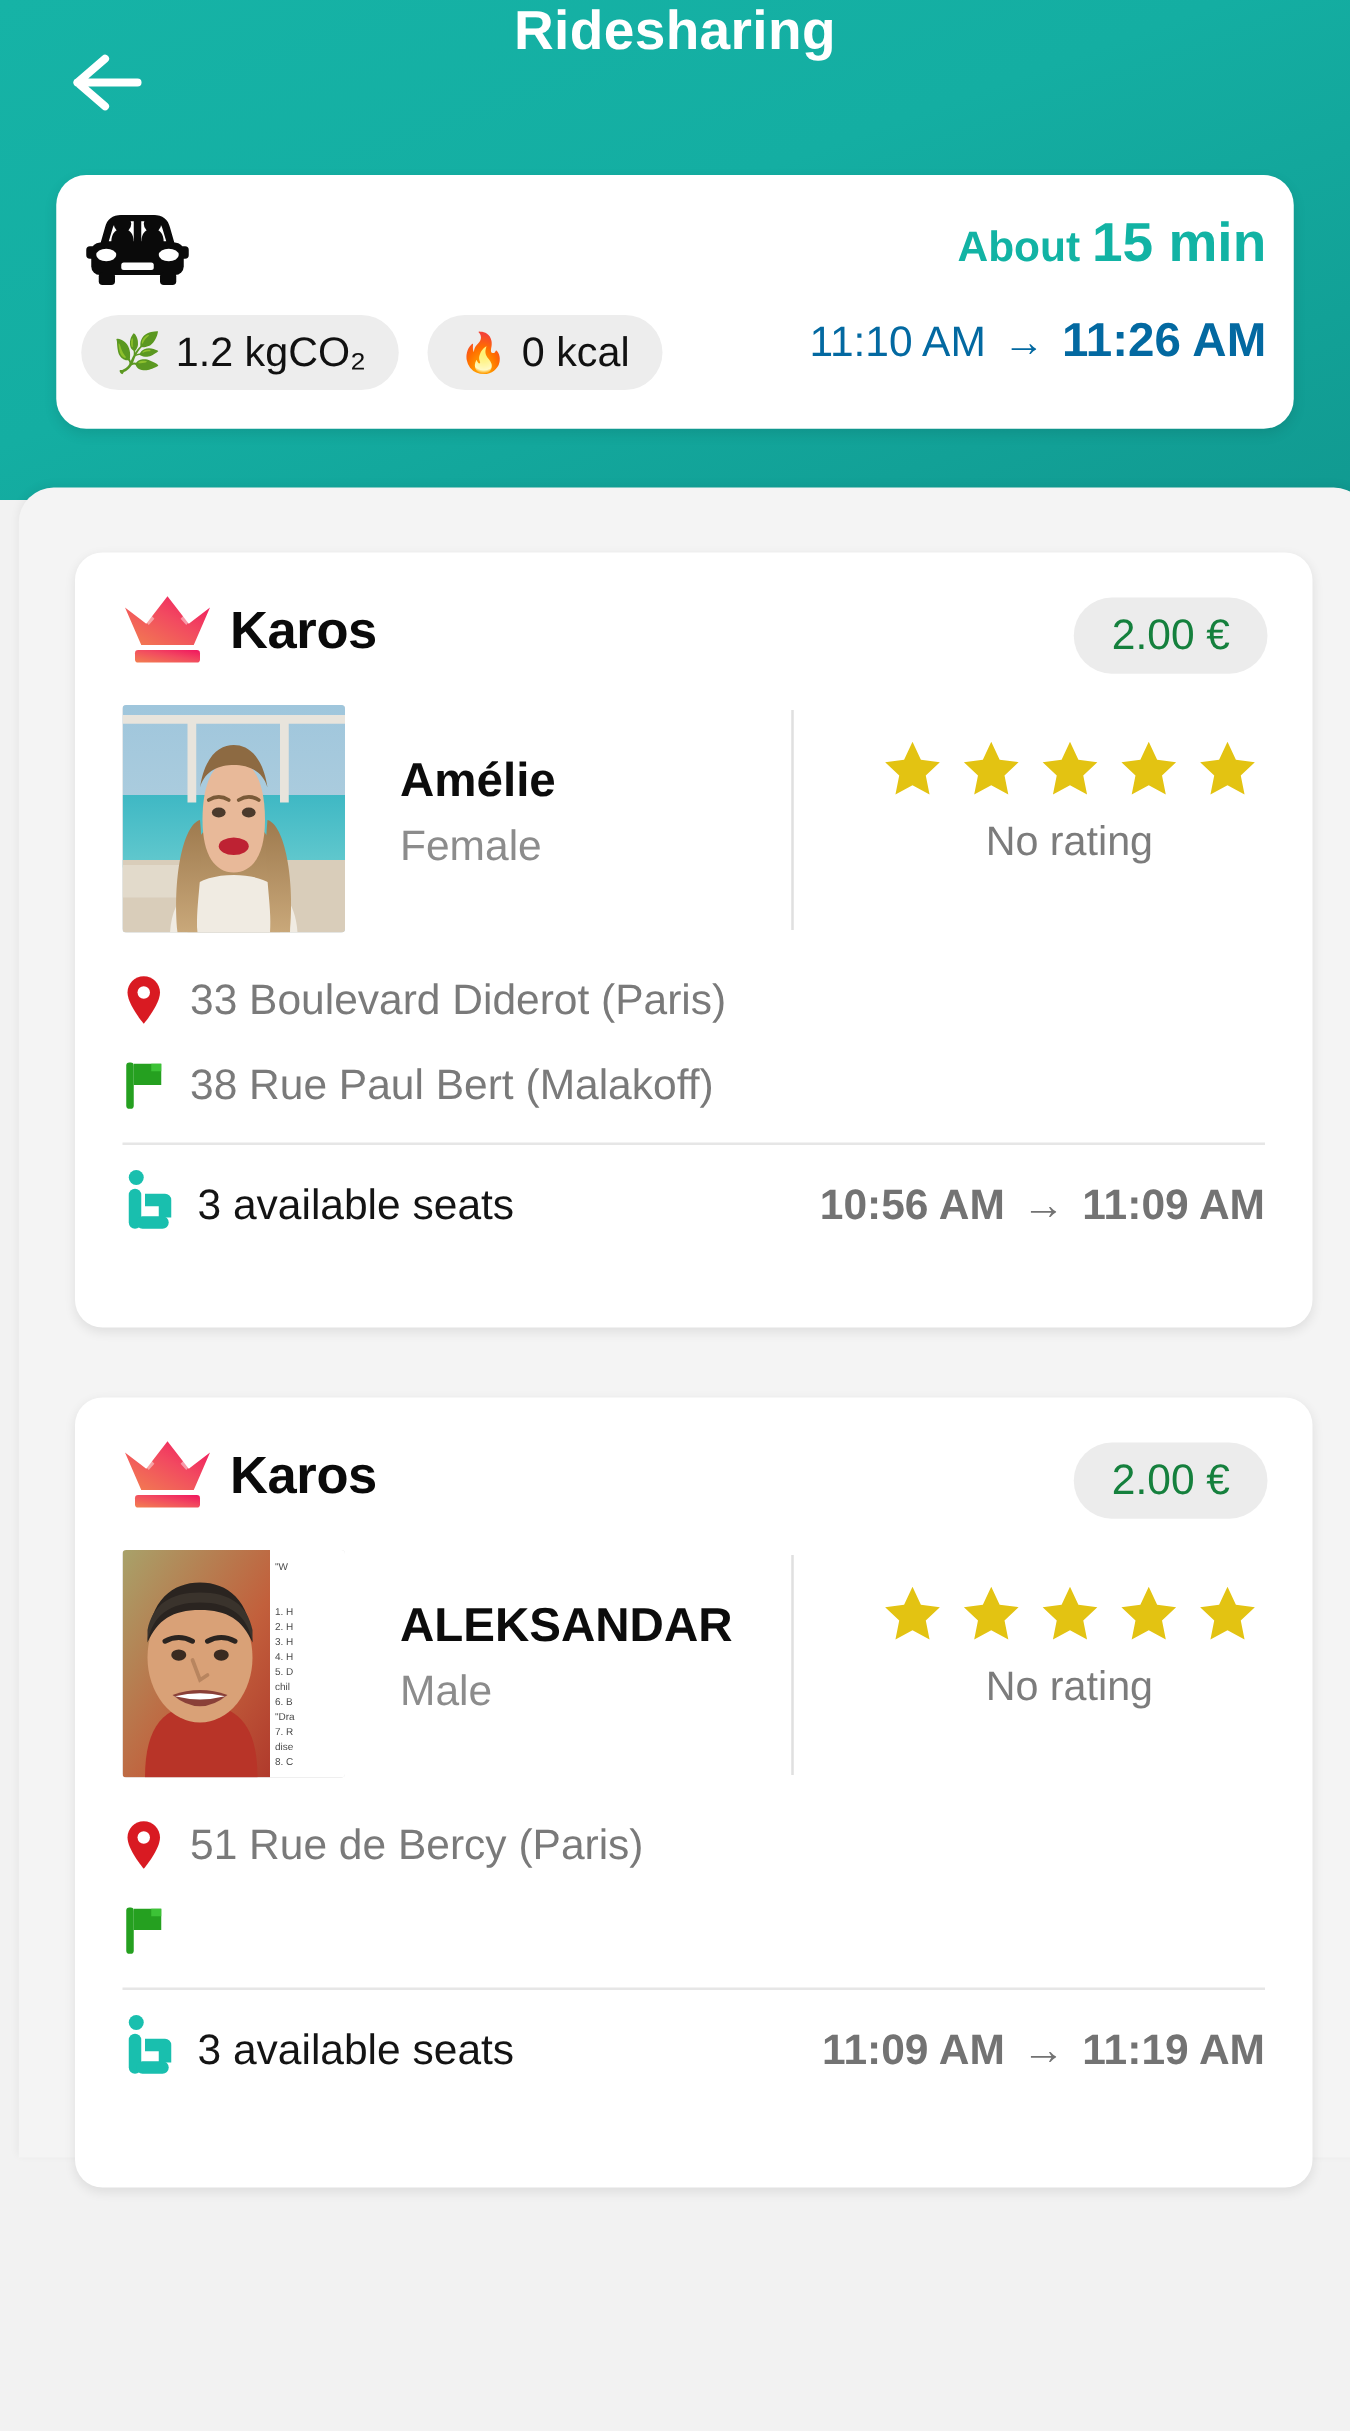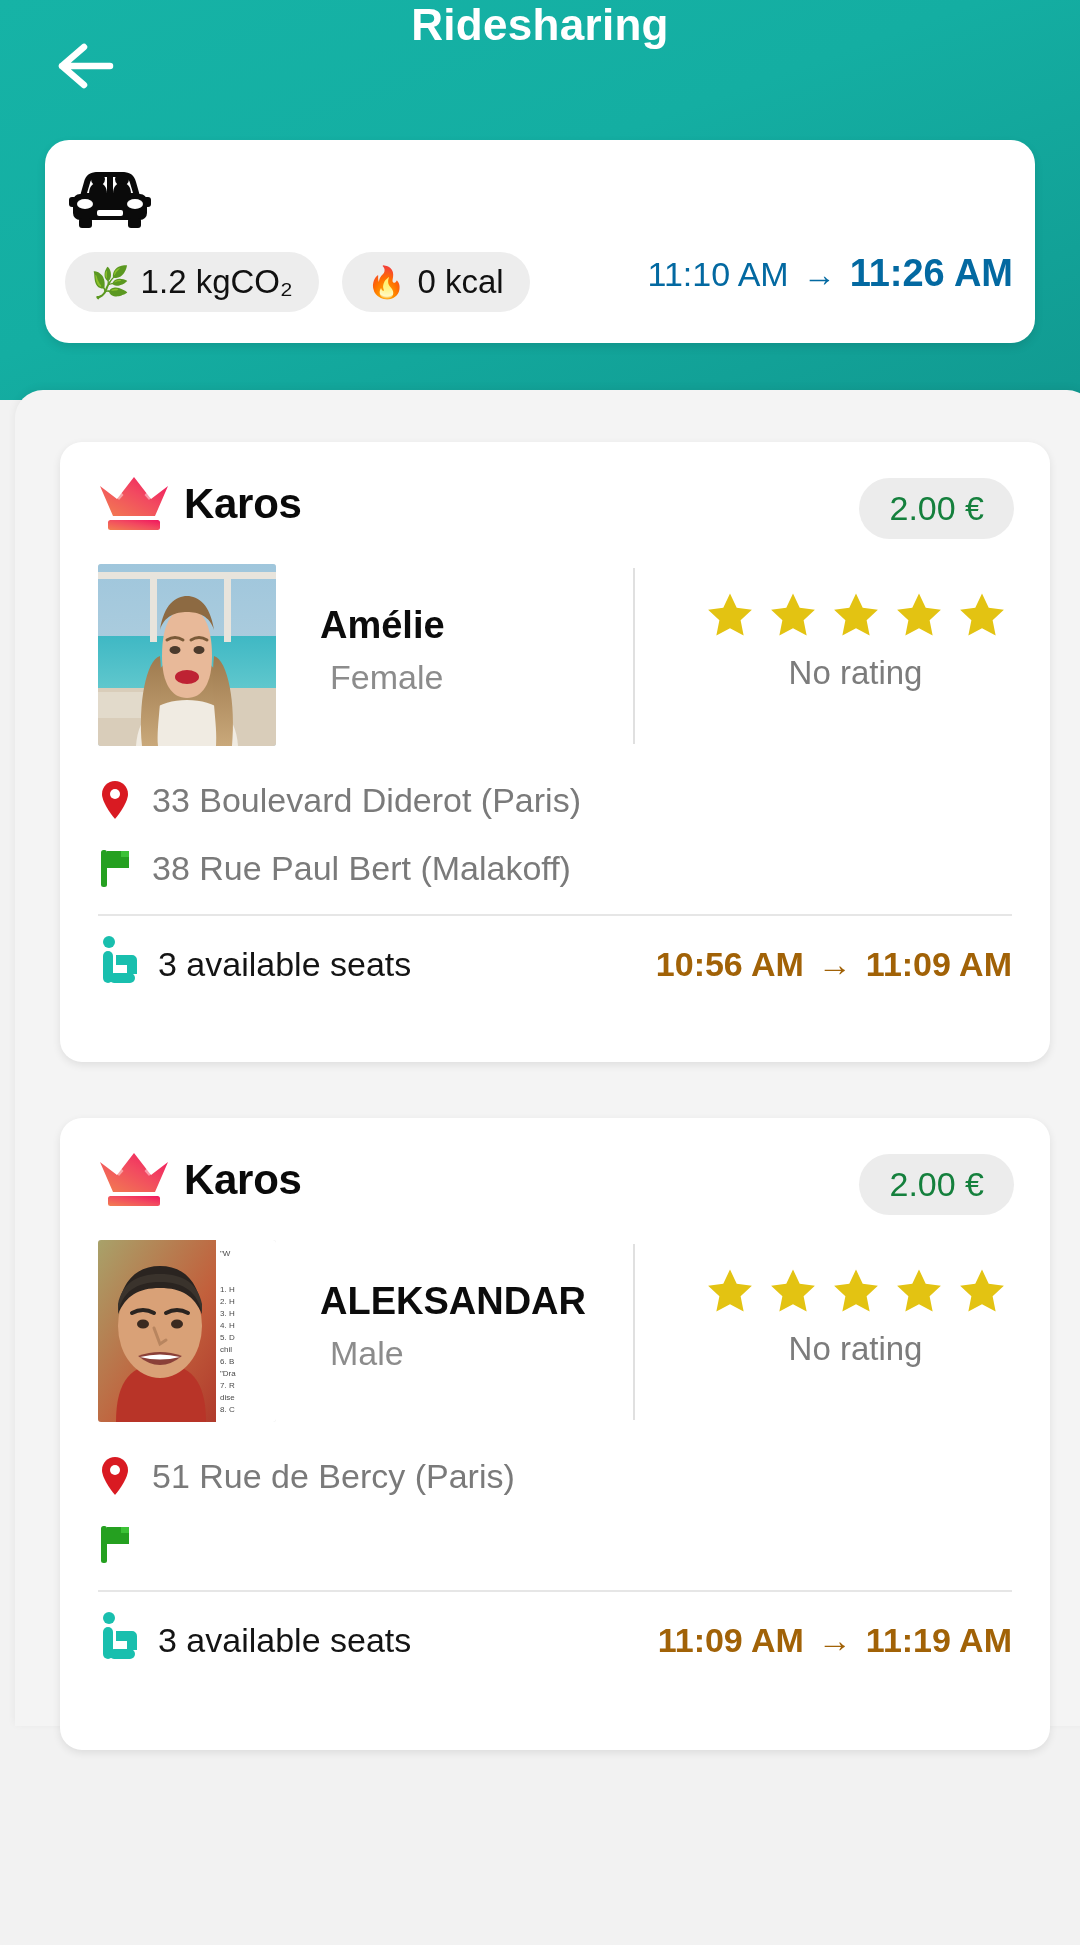--- a/index.html
+++ b/index.html
@@ -202,21 +202,20 @@
   .driver-name {
     font-size: 38px;
     font-weight: bold;
     color: #0c0c0c;
     line-height: 1.15;
   }
   .driver-gender {
     font-size: 34px;
     color: #8c8c8c;
     margin-top: 10px;
-    margin-left: 10px;
   }
 
   .vdivider {
     position: absolute;
     left: 535px;
     top: 8px;
     width: 2px;
     height: 176px;
     background: #e0e0e0;
   }
@@ -278,21 +277,21 @@
   .seats-text {
     font-size: 34px;
     color: #141414;
     white-space: nowrap;
   }
   .foot-times {
     position: absolute;
     right: 0;
     font-size: 34px;
     font-weight: bold;
-    color: #a16207;
+    color: #737373;
     white-space: nowrap;
     display: flex;
     align-items: center;
     gap: 14px;
   }
 </style>
 </head>
 <body>
 
 <div class="header-bg"></div>
@@ -328,20 +327,24 @@
       </g>
       <g fill="#0a0a0a">
         <circle cx="31" cy="13" r="7"></circle>
         <path d="M22 28 C22 20 26 17 31 17 C36 17 40 20 40 28 Z"></path>
         <circle cx="55" cy="13" r="7"></circle>
         <path d="M46 28 C46 20 50 17 55 17 C60 17 64 20 64 28 Z"></path>
       </g>
     </svg>
   </div>
 
+  <div class="summary-eta">
+    <span>About</span>
+    <span class="eta-big">15 min</span>
+  </div>
 
   <div class="badge-row">
     <div class="pill">
       <span class="glyph">🌿</span>
       <span>1.2 kgCO₂</span>
     </div>
     <div class="pill">
       <span class="glyph">🔥</span>
       <span>0 kcal</span>
     </div>

